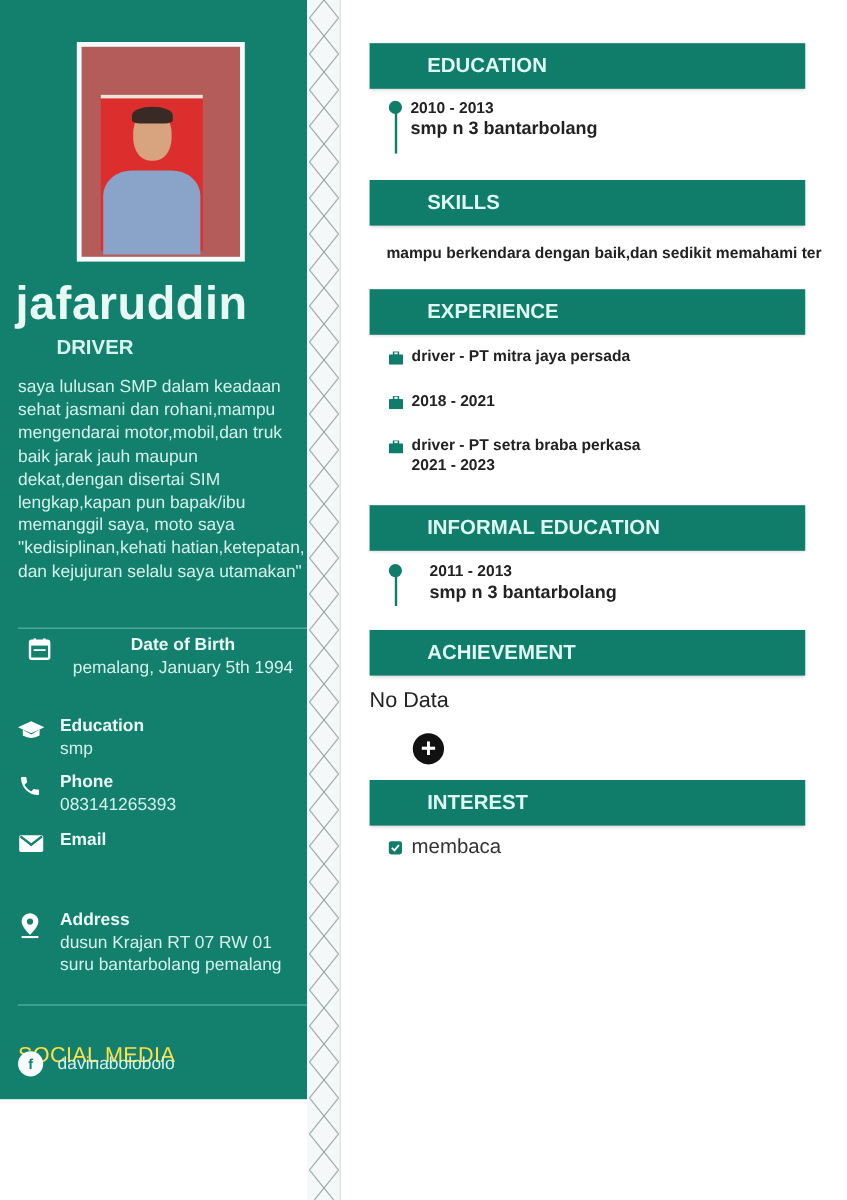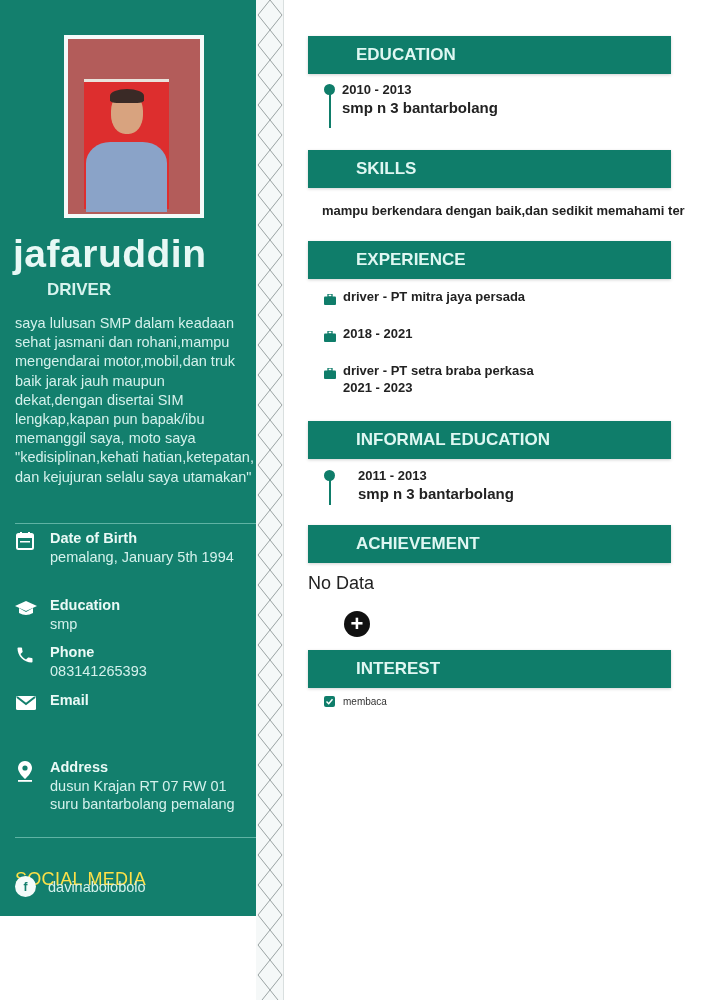--- a/index.html
+++ b/index.html
@@ -113,21 +113,21 @@
       background: #111; color: #fff; display: flex; align-items: center; justify-content: center;
       font-size: 22px; font-weight: 700; line-height: 1; cursor: pointer;
     }
     .interest-item {
       position: absolute; left: 324px; top: 696px; display: flex; align-items: center;
     }
     .checkbox {
       width: 11px; height: 11px; background: #0f7d6a; border-radius: 2px; margin-right: 8px;
       display: flex; align-items: center; justify-content: center;
     }
-    .interest-text { font-size: 10px; color: #333; }
+    .interest-text { font-size: 17px; color: #333; }
   </style>
 </head>
 <body>
 
 <div class="sidebar">
   <div class="photo-frame">
     <div class="photo">
       <div class="photo-inner">
         <div class="photo-body"></div>
         <div class="photo-head"></div>
@@ -135,21 +135,21 @@
       </div>
     </div>
   </div>
 
   <div class="name">jafaruddin</div>
   <div class="title">DRIVER</div>
   <div class="summary">saya lulusan SMP dalam keadaan sehat jasmani dan rohani,mampu mengendarai motor,mobil,dan truk baik jarak jauh maupun dekat,dengan disertai SIM lengkap,kapan pun bapak/ibu memanggil saya, moto saya "kedisiplinan,kehati hatian,ketepatan, dan kejujuran selalu saya utamakan"</div>
 
   <div class="divider" style="top:523px;"></div>
 
-  <div class="info-item" style="top:529px;">
+  <div class="info-item" style="top:529px;text-align:center;">
     <div class="info-icon">
       <svg width="20" height="20" viewBox="0 0 20 20">
           <rect x="2" y="3" width="16" height="15" rx="1.5" fill="none" stroke="#fff" stroke-width="2"></rect>
           <rect x="2" y="3" width="16" height="4" fill="#fff"></rect>
           <rect x="5" y="1" width="2" height="4" fill="#fff"></rect>
           <rect x="13" y="1" width="2" height="4" fill="#fff"></rect>
           <rect x="5" y="10" width="10" height="1.5" fill="#fff"></rect>
         </svg>
     </div>
     <div class="info-text">

